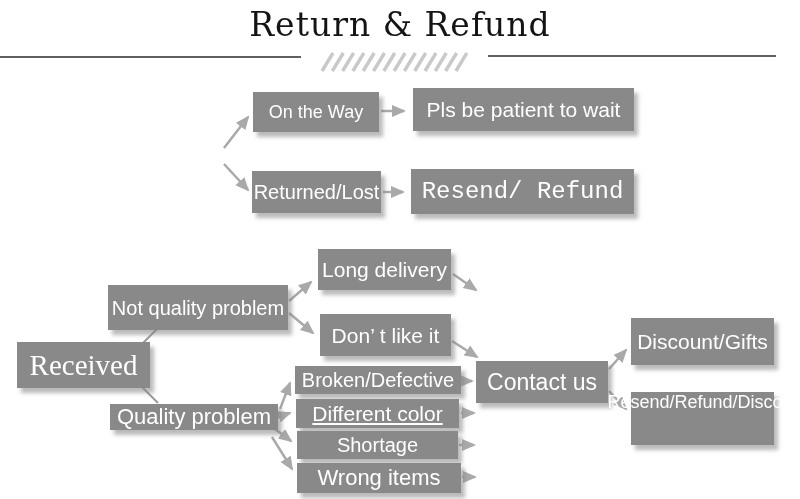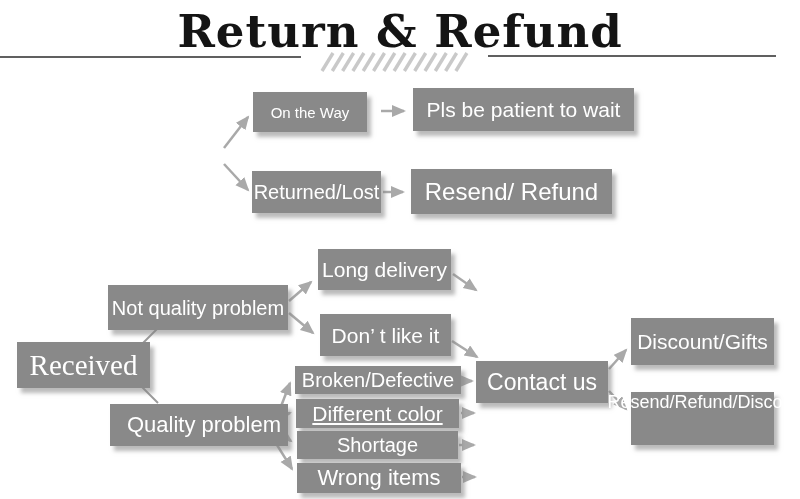--- a/index.html
+++ b/index.html
@@ -1,22 +1,22 @@
 <!DOCTYPE html>
 <html style="--bg: #ffffff; --box: #898989; --boxtext: #ffffff; --title: #141414;"><head>
 <meta charset="utf-8">
 <style>
   html,body{margin:0;padding:0;}
   body{width:800px;height:499px;overflow:hidden;background:var(--bg,#fff);}
   #canvas{position:relative;width:800px;height:499px;background:var(--bg,#fff);
           font-family:"Liberation Sans",sans-serif;}
   #connectors{position:absolute;left:0;top:0;z-index:1;}
   .page-title{position:absolute;left:0;right:0;top:5px;text-align:center;
-              font-family:"DejaVu Serif","Liberation Serif",serif;font-weight:bold;
-              font-size:45px;letter-spacing:1px;color:var(--title,#141414);z-index:2;}
+              font-family:"DejaVu Serif","Liberation Serif",serif;font-weight:normal;
+              font-size:33px;letter-spacing:1px;color:var(--title,#141414);z-index:2;}
   .box{position:absolute;z-index:2;background:var(--box,#898989);color:var(--boxtext,#fff);
        display:flex;align-items:center;justify-content:center;white-space:nowrap;
        box-shadow:4px 5px 4px rgba(130,130,130,0.55);line-height:1;}
   .box.two-line{flex-direction:row;align-items:flex-start;justify-content:center;
                 padding-left:10px;line-height:1.2;white-space:normal;}
 </style>
 </head>
 <body>
 
 <div id="canvas">
@@ -69,30 +69,30 @@
     <line class="arrow" x1="452" y1="341" x2="477" y2="357" stroke="#a9a9a9" stroke-width="2.5" marker-end="url(#ah)"></line>
     <line class="arrow" x1="462" y1="381" x2="472" y2="381" stroke="#a9a9a9" stroke-width="2.5" marker-end="url(#ah)"></line>
     <line class="arrow" x1="461" y1="413" x2="474" y2="413" stroke="#a9a9a9" stroke-width="2.5" marker-end="url(#ah)"></line>
     <line class="arrow" x1="459" y1="445" x2="474" y2="445" stroke="#a9a9a9" stroke-width="2.5" marker-end="url(#ah)"></line>
     <line class="arrow" x1="462" y1="477" x2="475" y2="477" stroke="#a9a9a9" stroke-width="2.5" marker-end="url(#ah)"></line>
 
     <line class="arrow" x1="609" y1="369" x2="626" y2="350" stroke="#a9a9a9" stroke-width="2.5" marker-end="url(#ah)"></line>
     <line class="arrow" x1="609" y1="391" x2="626" y2="409" stroke="#a9a9a9" stroke-width="2.5" marker-end="url(#ah)"></line>
   </svg>
 
-  <div class="box" style="left:253px;top:92px;width:114px;height:40px;font-size:15px;">On the Way</div>
+  <div class="box" style="left:253px;top:92px;width:126px;height:40px;font-size:18px;">On the Way</div>
   <div class="box" style="left:413px;top:88px;width:221px;height:43px;font-size:21px;">Pls be patient to wait</div>
   <div class="box" style="left:252px;top:171px;width:129px;height:42px;font-size:20px;">Returned/Lost</div>
-  <div class="box" style="left:411px;top:169px;width:201px;height:45px;font-size:24px;">Resend/ Refund</div>
+  <div class="box" style="left:411px;top:169px;width:223px;height:45px;font-size:24px;font-family:Liberation Mono, monospace;">Resend/ Refund</div>
 
   <div class="box" style="left:17px;top:342px;width:133px;height:46px;font-size:29px;font-family:Liberation Serif, serif;">Received</div>
   <div class="box" style="left:108px;top:285px;width:180px;height:45px;font-size:20px;">Not quality problem</div>
   <div class="box" style="left:318px;top:249px;width:133px;height:41px;font-size:21px;">Long delivery</div>
   <div class="box" style="left:320px;top:314px;width:131px;height:42px;font-size:21px;">Don’ t like it</div>
-  <div class="box" style="left:110px;top:404px;width:168px;height:42px;font-size:22px;padding-left:10px;">Quality problem</div>
+  <div class="box" style="left:110px;top:404px;width:168px;height:26px;font-size:22px;">Quality problem</div>
   <div class="box" style="left:295px;top:366px;width:166px;height:28px;font-size:20px;">Broken/Defective</div>
   <div class="box" style="left:296px;top:399px;width:163px;height:29px;font-size:21px;text-decoration:underline;">Different color</div>
   <div class="box" style="left:297px;top:431px;width:161px;height:28px;font-size:20px;">Shortage</div>
   <div class="box" style="left:297px;top:463px;width:164px;height:30px;font-size:22px;">Wrong items</div>
   <div class="box" style="left:476px;top:361px;width:132px;height:42px;font-size:23px;">Contact us</div>
   <div class="box" style="left:631px;top:318px;width:143px;height:47px;font-size:21px;">Discount/Gifts</div>
   <div class="box two-line" style="left:631px;top:392px;width:133px;height:53px;font-size:18px;">
     <span>Resend/Refund/</span>
     <span>Discount</span>
   </div>

